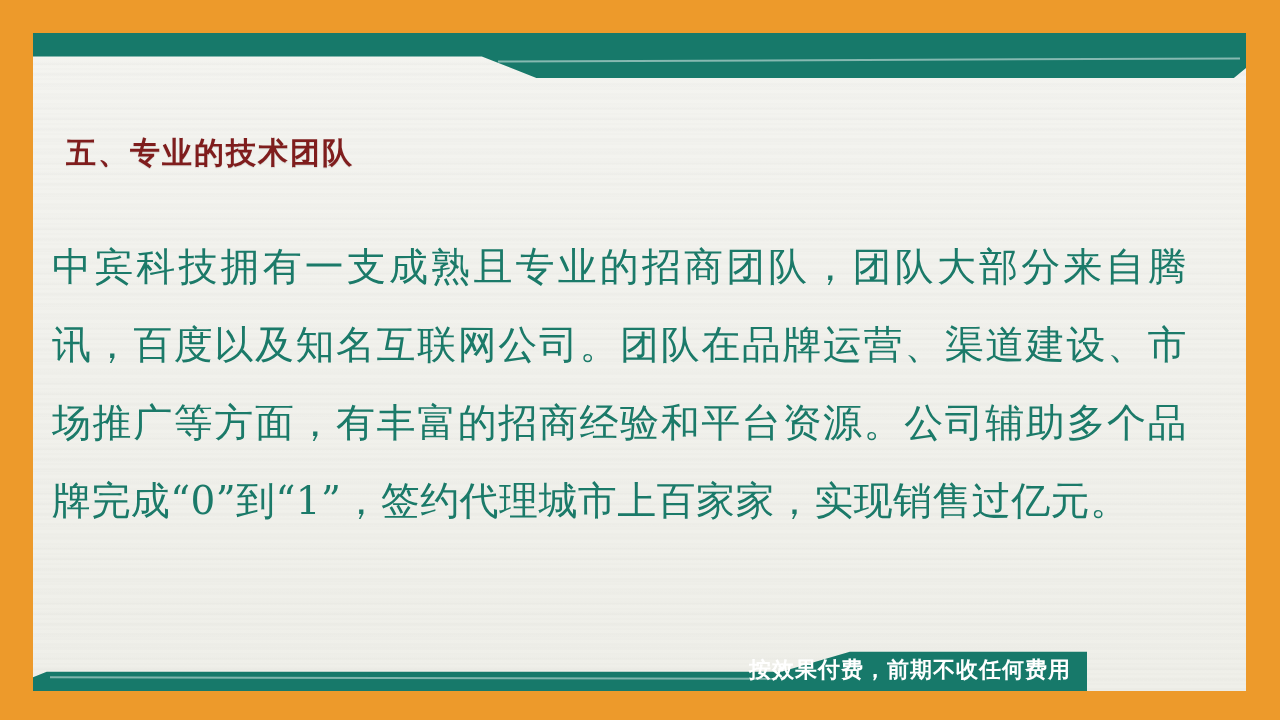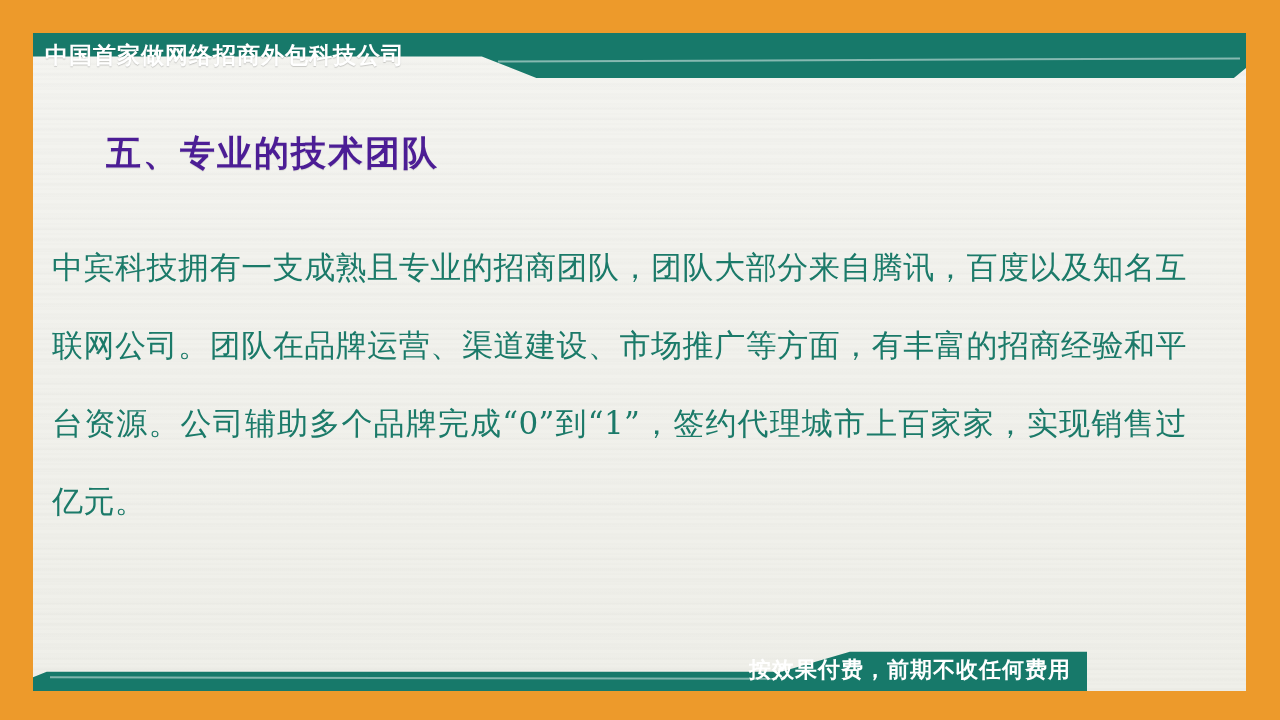--- a/index.html
+++ b/index.html
@@ -90,39 +90,38 @@
     line-height: 34px;
     white-space: nowrap;
     text-shadow: 0 1px 1px rgba(0,0,0,0.18);
   }
 
   
   #section-title {
     position: absolute;
     left: 66px;
     top: 133px;
-    color: #4c1d95;
-    font-size: 35px;
+    color: #7f1d1d;
+    font-size: 30px;
     font-weight: bold;
     letter-spacing: 2px;
     line-height: 40px;
     white-space: nowrap;
     text-shadow: 0 1px 1px rgba(0,0,0,0.10);
-    margin-left: 40px;
   }
 
   
   #body-copy {
     position: absolute;
     left: 52px;
     top: 228px;
     width: 1135px;
     color: #1B7A69;
     font-family: "DejaVu Serif", "Liberation Serif", serif;
-    font-size: 31px;
+    font-size: 39px;
     line-height: 78px;
     text-align: justify;
     text-justify: inter-character;
     letter-spacing: 0.4px;
   }
 
   
   #footer-band {
     position: absolute;
     left: 33px;
@@ -169,21 +168,20 @@
 </head>
 <body>
 
 <div id="slide">
 
   <div id="paper"></div>
 
   <div id="header-band">
     <div class="hdr-shape"></div>
     <div class="hdr-hairline"></div>
-    <div id="header-title">中国首家做网络招商外包科技公司</div>
   </div>
 
   <div id="section-title">五、专业的技术团队</div>
 
   <div id="body-copy">中宾科技拥有一支成熟且专业的招商团队，团队大部分来自腾讯，百度以及知名互联网公司。团队在品牌运营、渠道建设、市场推广等方面，有丰富的招商经验和平台资源。公司辅助多个品牌完成“0”到“1”，签约代理城市上百家家，实现销售过亿元。</div>
 
   <div id="footer-band">
     <div class="ftr-shape"></div>
     <div class="ftr-hairline"></div>
     <div id="footer-slogan">按效果付费，前期不收任何费用</div>

